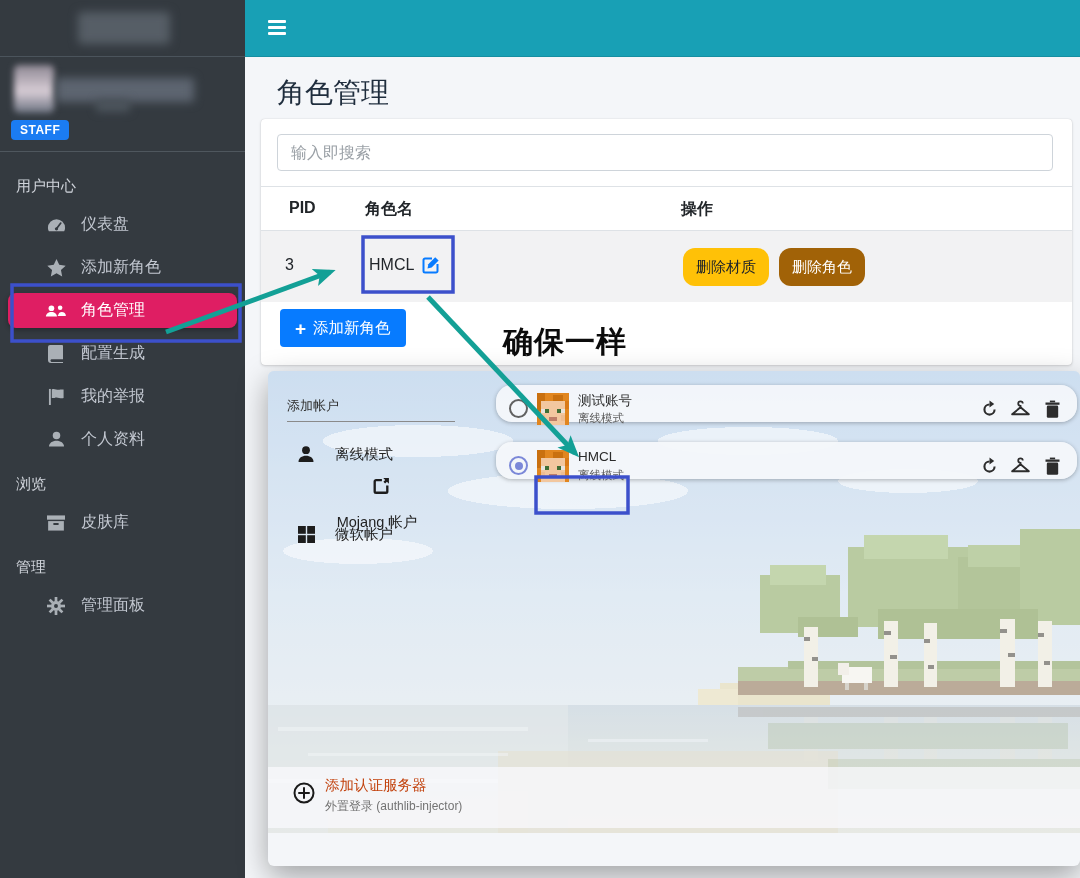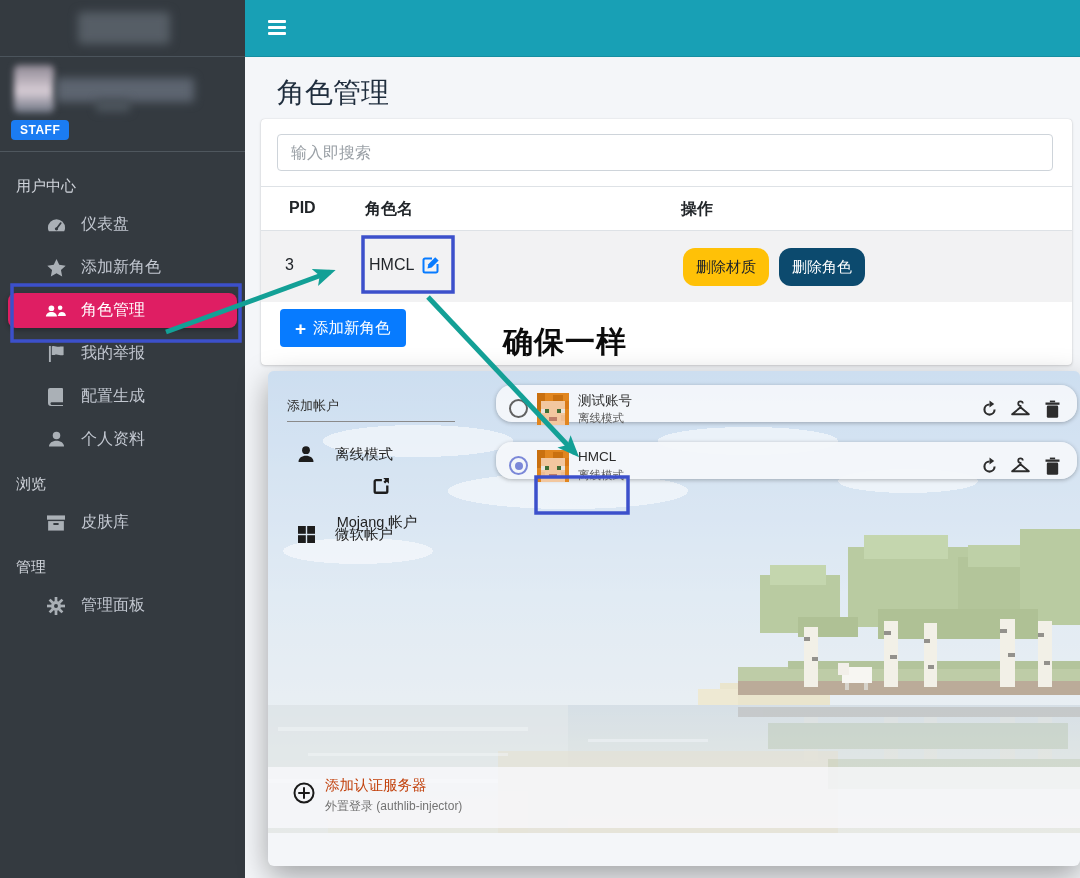--- a/index.html
+++ b/index.html
@@ -40,21 +40,21 @@
   .search-input::placeholder { color:#9aa0a6; }
   .thead { position:absolute; left:0; top:67px; width:811px; height:45px; border-top:1px solid #dee2e6; border-bottom:1px solid #dee2e6; }
   .th { position:absolute; top:12px; font-size:16px; font-weight:bold; color:#212529; }
   .th-pid { left:28px;text-align:right; } .th-name { left:104px; } .th-ops { left:420px; }
   .trow { position:absolute; left:0; top:112px; width:811px; height:71px; background:#f2f2f3; }
   .td-pid { position:absolute; left:24px; top:25px; font-size:16px; color:#212529; }
   .td-name { position:absolute; left:108px; top:25px; font-size:16px; color:#212529; display:flex; align-items:center; gap:8px; }
   .edit-ico { color:#077bff; cursor:pointer; display:flex; }
   .btn { position:absolute; top:17px; height:38px; border:none; border-radius:12px; font-size:15px; font-family:inherit; cursor:pointer; padding:0 13px; }
   .btn-warn { left:422px; background:#ffc107; color:#212529; }
-  .btn-danger { left:518px; background:#0c4a6e; color:#fff; }
+  .btn-danger { left:518px; background:#a16207; color:#fff; }
   .btn-add { position:absolute; left:19px; top:190px; height:38px; background:#077bff; color:#fff; border:none; border-radius:4px;
     font-size:15.5px; font-family:inherit; padding:0 15px; cursor:pointer; display:flex; align-items:center; gap:7px; }
   .plus-glyph { font-size:19px; font-weight:bold; line-height:1; }
   .note { position:absolute; left:503px; top:322px; font-size:30px; font-weight:bold; color:#0c0c0c; z-index:6; letter-spacing:1px; }
 
   
   .hmcl { position:absolute; left:268px; top:371px; width:812px; height:495px; border-radius:6px; overflow:hidden;
     box-shadow:0 10px 30px rgba(0,0,0,.35); z-index:20; }
   .titlebar { position:relative; height:33px; background:#5a68c3; display:flex; align-items:center; }
   .back-btn { margin-left:18px; color:#fff; display:flex; cursor:pointer; }
@@ -137,35 +137,35 @@
               <path d="M1 14c0-3 2.7-5 6-5s6 2 6 5z" fill="currentColor"></path>
               <circle cx="16.5" cy="4.5" r="2.5" fill="currentColor"></circle>
               <path d="M13.8 13.5h9c0-2.6-2-4.3-4.5-4.3-1.1 0-2.1.3-2.9.9" fill="currentColor"></path>
             </svg>
         </span>
         <span>角色管理</span>
       </div>
 
       <div class="sb-item">
         <span class="sb-ico">
+          <svg width="16" height="18" viewBox="0 0 16 18">
+              <path d="M2 0h12a1 1 0 0 1 1 1v13.2H3.4a1.5 1.5 0 0 0 0 2.8H15V18H3a3 3 0 0 1-3-3V2a2 2 0 0 1 2-2z" fill="currentColor"></path>
+            </svg>
+        </span>
+        <span>配置生成</span>
+      </div>
+
+      <div class="sb-item">
+        <span class="sb-ico">
           <svg width="17" height="17" viewBox="0 0 18 18">
               <path d="M1 1h2v17H1z" fill="currentColor"></path>
               <path d="M4 1.5c3-1.6 6 1.6 9 0h3.5v9c-3 1.6-6.5-1.6-9.5 0H4z" fill="currentColor"></path>
             </svg>
         </span>
         <span>我的举报</span>
-      </div>
-
-      <div class="sb-item">
-        <span class="sb-ico">
-          <svg width="16" height="18" viewBox="0 0 16 18">
-              <path d="M2 0h12a1 1 0 0 1 1 1v13.2H3.4a1.5 1.5 0 0 0 0 2.8H15V18H3a3 3 0 0 1-3-3V2a2 2 0 0 1 2-2z" fill="currentColor"></path>
-            </svg>
-        </span>
-        <span>配置生成</span>
       </div>
 
       <div class="sb-item">
         <span class="sb-ico">
           <svg width="15" height="17" viewBox="0 0 16 17">
               <circle cx="8" cy="4.2" r="4" fill="currentColor"></circle>
               <path d="M0 16c0-4 3.6-6.3 8-6.3s8 2.3 8 6.3z" fill="currentColor"></path>
             </svg>
         </span>
         <span>个人资料</span>

